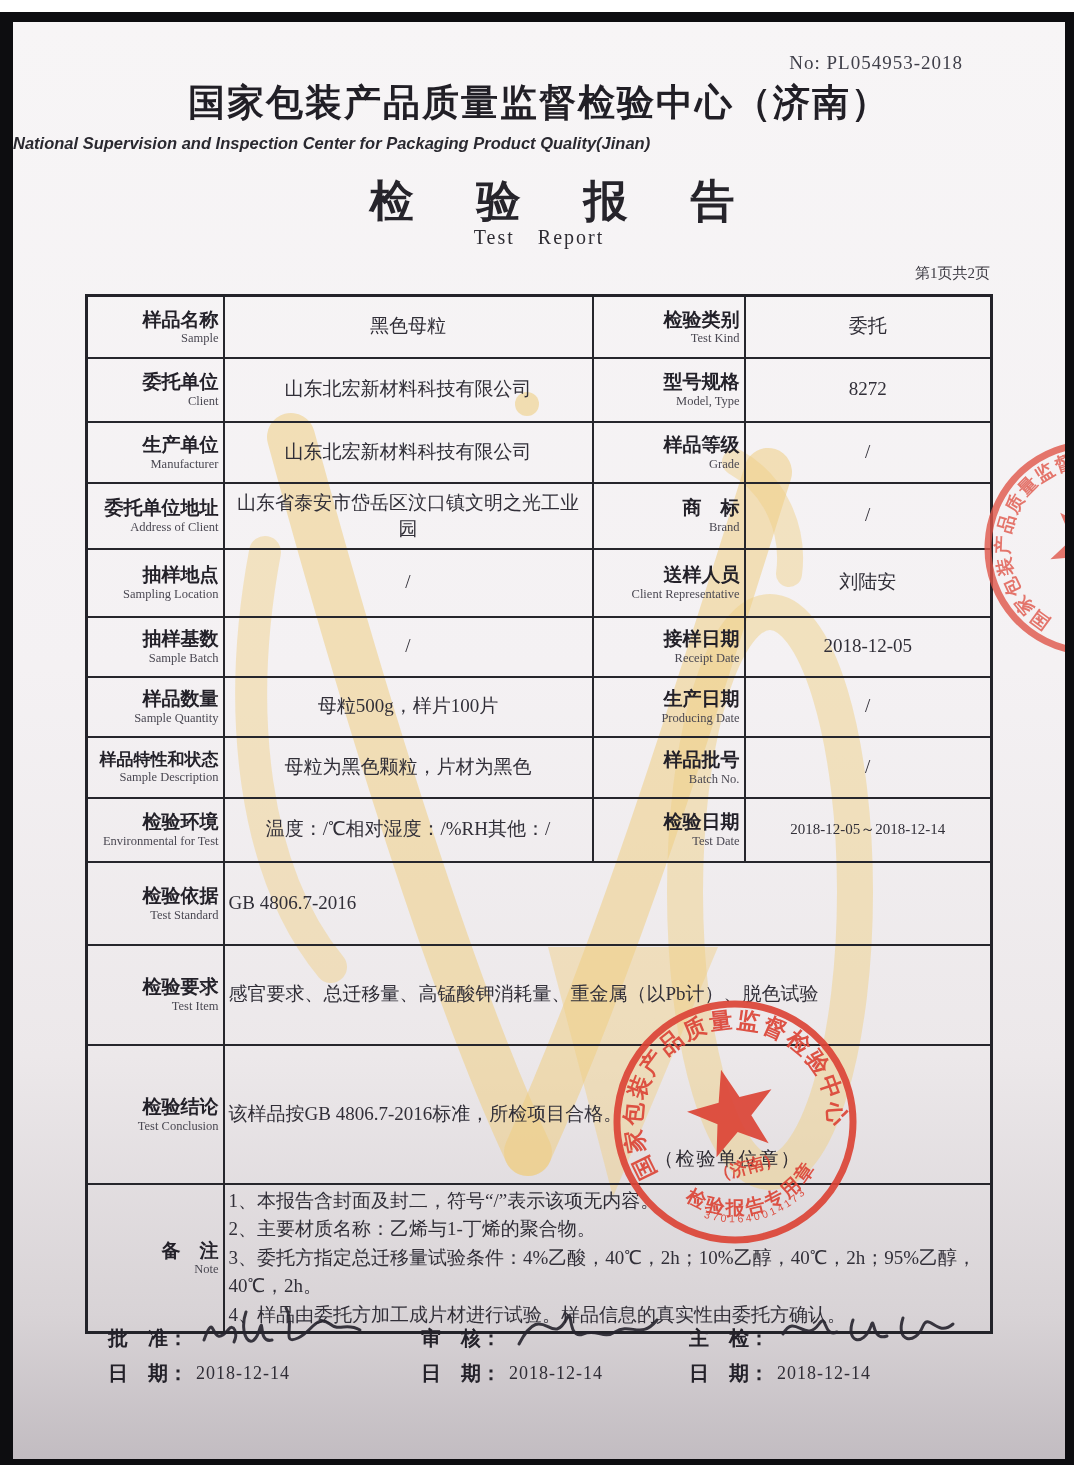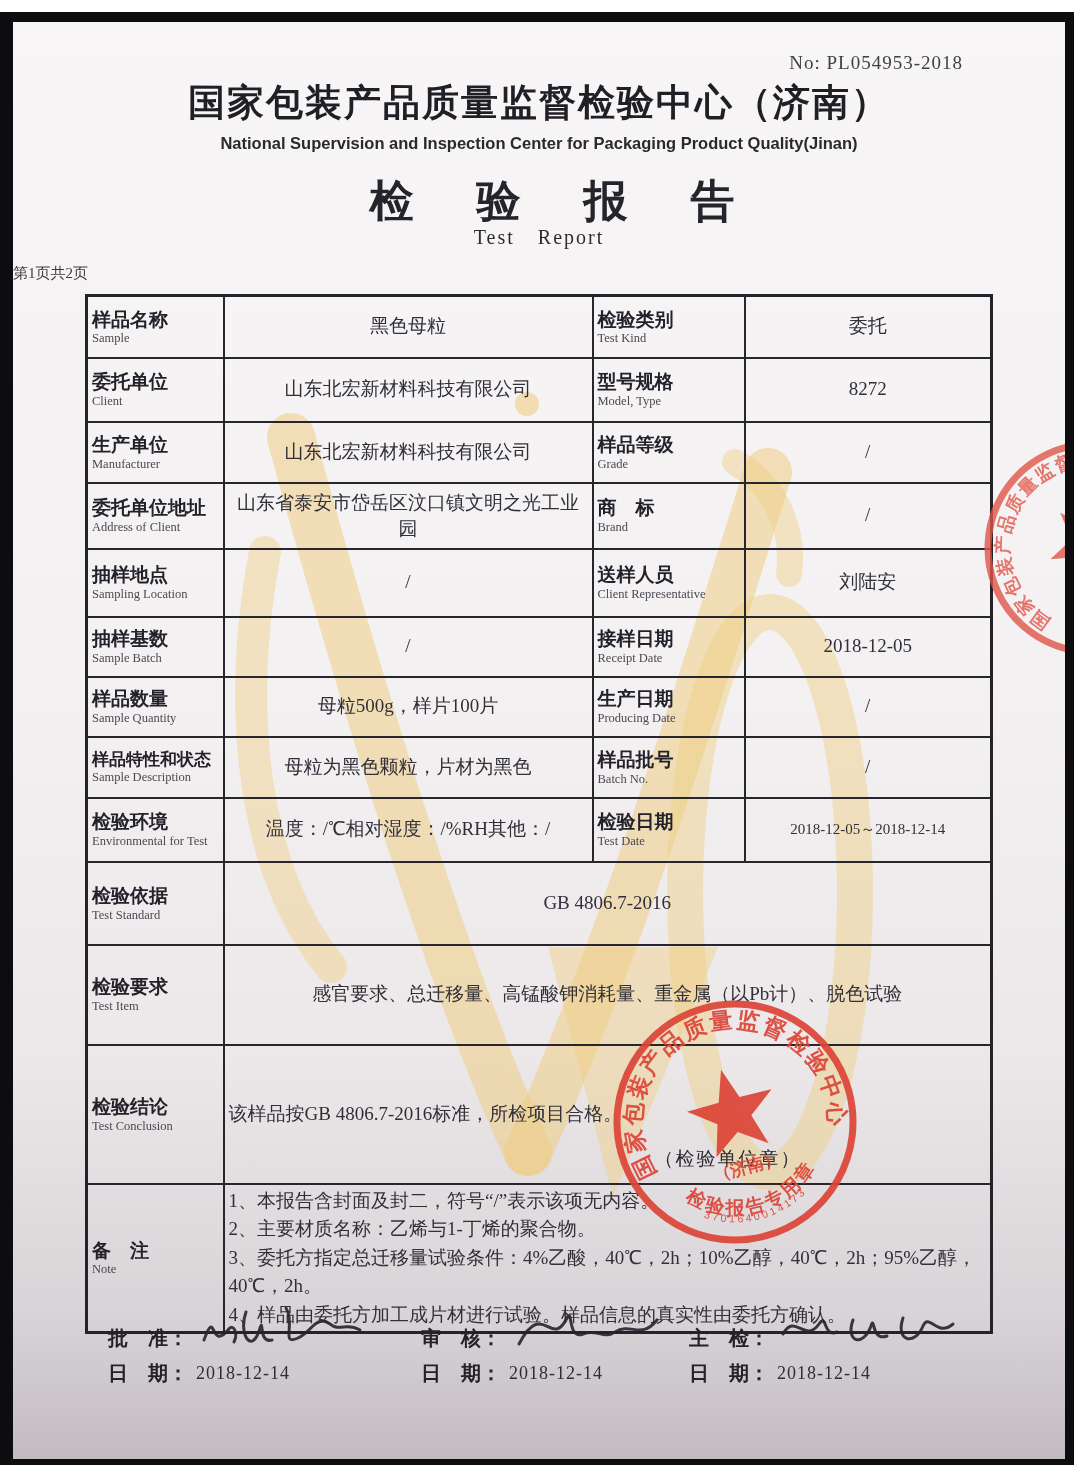--- a/index.html
+++ b/index.html
@@ -7,39 +7,39 @@
        font-family:"Liberation Sans",sans-serif;}
   #page{position:absolute;left:0;top:12px;width:1074px;height:1470px;overflow:hidden;}
   .frame{position:absolute;left:0;top:0;width:1074px;height:1453px;background:#0d0d10;}
   .paper{position:absolute;left:13px;top:10px;width:1052px;height:1437px;overflow:hidden;
          background:linear-gradient(180deg,#f7f5f6 0%,#f4f1f3 45%,#ece8ea 72%,#d8d3d6 90%,#c2bcc1 100%);}
   
   .no-line{position:absolute;top:30px;left:0;width:950px;text-align:right;
            font-family:"Liberation Serif",serif;font-size:19px;color:#3f3f49;letter-spacing:1px;}
   .title-zh{position:absolute;top:56px;left:0;width:1052px;text-align:center;
             font-weight:700;font-size:37px;letter-spacing:2px;color:#211f26;}
-  .title-en{position:absolute;top:112px;left:0;width:1052px;text-align:center;
-            font-weight:700;font-size:16.5px;color:#2a2930;}
+  .title-en{position:absolute;top:112px;left:0;width:1052px;
+            font-weight:700;font-size:16.5px;color:#2a2930;font-style:italic;}
   .rpt-zh{position:absolute;top:150px;left:26px;width:1052px;text-align:center;
           font-family:"Liberation Serif",serif;font-weight:700;font-size:44px;
           letter-spacing:26px;color:#26242b;}
   .rpt-en{position:absolute;top:204px;left:0;width:1052px;text-align:center;
           font-family:"Liberation Serif",serif;font-size:20px;word-spacing:16px;
           letter-spacing:2px;color:#2e2c33;}
-  .page-ind{position:absolute;top:242px;left:0;width:977px;
+  .page-ind{position:absolute;top:242px;left:0;width:977px;text-align:right;
             font-family:"Liberation Serif",serif;font-size:15px;color:#3c3a42;}
   
   .tbl-wrap{position:absolute;left:72px;top:272px;width:905px;}
   table.rpt{border-collapse:collapse;table-layout:fixed;width:905px;border:3px solid #232329;}
   table.rpt td{border:2px solid #26262c;padding:2px 4px;vertical-align:middle;overflow:hidden;}
-  .lab{text-align:left;}
+  .lab{text-align:right;}
   .zh-label{font-weight:700;font-size:19px;color:#232129;white-space:nowrap;line-height:1.25;}
   .en-label{font-family:"Liberation Serif",serif;font-size:12.5px;color:#4a4852;line-height:1.15;}
   .val{font-family:"Liberation Serif",serif;font-size:19px;color:#312f38;text-align:center;line-height:1.3;}
-  .val-left{text-align:center;vertical-align:top;padding:6px 10px;}
+  .val-left{text-align:left;vertical-align:top;padding:6px 10px;}
   td.top{vertical-align:top;padding-top:8px;}
   .notes-cell{font-family:Liberation Serif, serif;font-size:19px;color:#312f38;
               text-align:left;vertical-align:top;line-height:1.5;padding:6px 12px;}
   .concl-cell{position:relative;font-family:"Liberation Serif",serif;font-size:19px;
               color:#312f38;text-align:left;vertical-align:top;padding:8px 12px;border-radius:6px;}
   .seal-note{position:absolute;left:430px;top:100px;font-size:19px;color:#2b2930;letter-spacing:2px;}
   
   .sig-group{position:absolute;width:310px;height:110px;}
   .sig-row{display:flex;align-items:flex-end;height:62px;}
   .sig-label{font-weight:700;font-size:20px;color:#232129;white-space:nowrap;}

